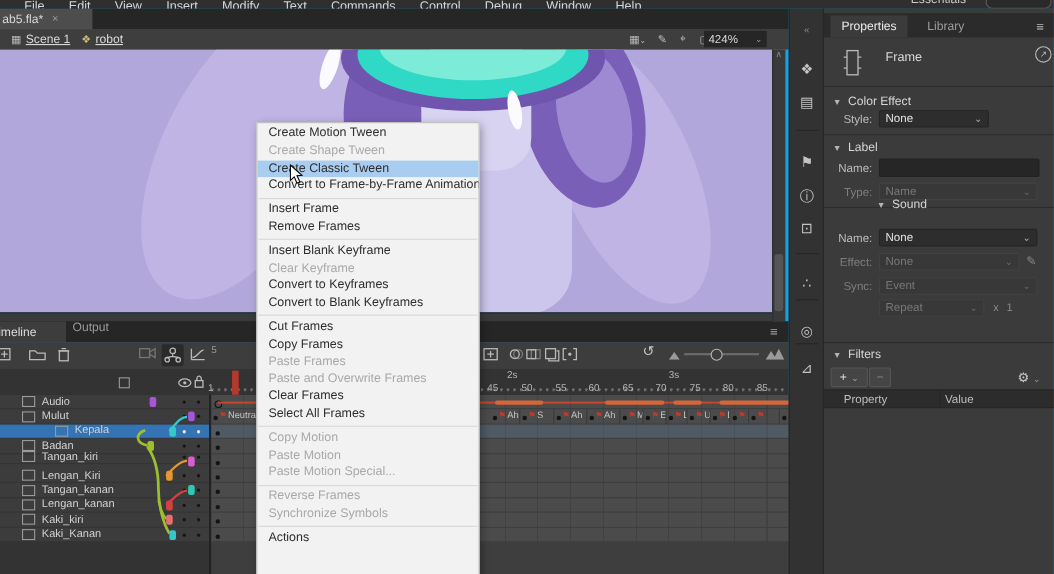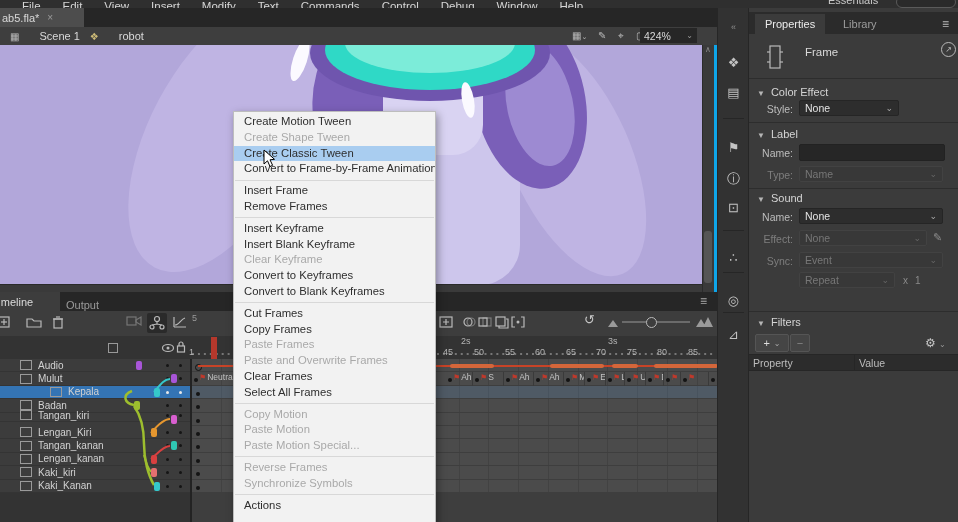--- a/index.html
+++ b/index.html
@@ -12,21 +12,21 @@
   #workspace{position:absolute;left:828px;top:-6px;color:#c9c9c9;font-size:11px;}
   #topbar-search{position:absolute;left:896px;top:-4px;width:58px;height:10px;border:1px solid #5a5a5a;border-radius:6px;background:#2a2a2a;}
   
   #tabbar{left:0;top:8px;width:717px;height:19px;background:#262626;overflow:hidden;}
   #doc-tab{position:absolute;left:-8px;top:0;width:92px;height:19px;background:#4d4d4d;color:#d8d8d8;
            display:flex;align-items:center;padding-left:10px;box-sizing:border-box;font-size:11px;}
   #doc-tab .close{margin-left:8px;color:#9a9a9a;font-size:10px;}
   
   #editbar{left:0;top:27px;width:717px;height:18px;background:#3e3e3e;display:flex;align-items:center;}
   .eb-icon{color:#b9b9b9;font-size:10px;margin-left:10px;}
-  .eb-text{color:#d9d9d9;margin-left:20px;font-size:11px;}
+  .eb-text{color:#d9d9d9;margin-left:4px;font-size:11px;text-decoration:underline;}
   #zoom-select{position:absolute;left:640px;top:1px;width:57px;height:15px;background:#262626;color:#d8d8d8;
                display:flex;align-items:center;justify-content:space-between;padding:0 4px;box-sizing:border-box;font-size:10.5px;}
   
   #stage{left:0;top:45px;width:702px;height:239px;overflow:hidden;}
   #stage-vscroll{left:702px;top:45px;width:11px;height:247px;background:#3a3a3a;border-left:1px solid #2b2b2b;}
   #stage-vthumb{left:1px;top:186px;width:8px;height:52px;background:#555;border-radius:3px;}
   #stage-hscroll{left:0;top:284px;width:702px;height:8px;background:#3a3a3a;border-top:1px solid #2b2b2b;}
   .scroll-arrow{color:#8a8a8a;font-size:8px;position:absolute;}
   
   #context-menu{left:233px;top:111px;width:203px;height:500px;background:#f2f2f2;
@@ -35,21 +35,21 @@
   .cm-item{height:15.8px;line-height:15.8px;padding-left:10px;padding-right:8px;font-size:11.3px;color:#2e2e2e;
            display:flex;justify-content:space-between;white-space:nowrap;overflow:hidden;}
   .cm-item.dis{color:#a9a9a9;}
   .cm-item.hi{background:#a9cdf0;}
   .cm-sep{height:1px;background:#d8d8d8;margin:2.5px 1px;}
   #cursor{left:263px;top:149px;z-index:60;}
   
   #tl-tabbar{left:0;top:292px;width:717px;height:19px;background:#262626;overflow:hidden;}
   #tl-tab{position:absolute;left:-20px;top:0;width:80px;height:19px;background:#3d3d3d;color:#dcdcdc;
           display:flex;align-items:center;padding-left:12px;box-sizing:border-box;}
-  #tl-tab-output{position:absolute;left:66px;top:0;height:19px;color:#9a9a9a;display:flex;align-items:flex-end;}
+  #tl-tab-output{position:absolute;left:66px;top:0;height:19px;color:#9a9a9a;display:flex;align-items:flex-start;}
   #tl-panelmenu{position:absolute;left:700px;top:2px;color:#aaa;font-size:12px;}
   #tl-toolbar{left:0;top:311px;width:717px;height:25px;background:#3d3d3d;border-bottom:1px solid #2c2c2c;}
   .tb-ico{position:absolute;top:4px;}
   .tb-active{background:#2a2a2a;border-radius:2px;}
   #tl-ruler{left:0;top:336px;width:717px;height:23px;background:#333;border-bottom:1px solid #2a2a2a;}
   .ruler-num{position:absolute;top:11px;font-size:9px;color:#b5b5b5;}
   .ruler-sec{position:absolute;top:0px;font-size:9px;color:#b5b5b5;}
   .ruler-dots{position:absolute;top:17px;height:3px;
       background-image:radial-gradient(circle 1px at 1px 1px,#777 0,#777 1px,transparent 1.5px);
       background-size:5.95px 3px;}
@@ -451,21 +451,21 @@
     <div class="sect-hdr" style="top:120px;"><span class="tri">▼</span><span>Label</span></div>
     <span class="prop-label" style="left:0px;top:139px;">Name:</span>
     <div class="textinput" style="left:50px;top:136px;width:144px;"><span></span></div>
     <span class="prop-label dim" style="left:0px;top:161px;">Type:</span>
     <div class="dropdown dis" style="left:50px;top:158px;width:144px;">
       <span>Name</span>
         <span class="caret">⌄</span>
     </div>
 
     <div class="divider" style="top:180px;"></div>
-    <div class="sect-hdr" style="top:184px;"><span class="tri">▼</span><span>Sound</span></div>
+    <div class="sect-hdr" style="top:172px;margin-left:40px;"><span class="tri">▼</span><span>Sound</span></div>
     <span class="prop-label" style="left:0px;top:203px;">Name:</span>
     <div class="dropdown" style="left:50px;top:200px;width:144px;">
       <span>None</span>
         <span class="caret">⌄</span>
     </div>
     <span class="prop-label dim" style="left:0px;top:225px;">Effect:</span>
     <div class="dropdown dis" style="left:50px;top:222px;width:128px;">
       <span>None</span>
         <span class="caret">⌄</span>
     </div>
@@ -486,21 +486,21 @@
     <div class="sect-hdr" style="top:308px;"><span class="tri">▼</span><span>Filters</span></div>
     <div class="small-btn" style="left:6px;top:326px;width:32px;">
       <span>+</span>
         <span class="caret" style="font-size:8px;margin-left:4px;color:#aaa;">⌄</span>
     </div>
     <div class="small-btn dim" style="left:41px;top:326px;width:18px;">
       <span>−</span>
     </div>
     <div class="abs" style="left:176px;top:328px;color:#c5c5c5;font-size:12px;">⚙ <span style="font-size:8px;color:#999;">⌄</span></div>
     <div id="filters-hdr" style="top:346px;">
-      <span style="margin-left:4px;">Property</span>
+      <span style="margin-left:18px;">Property</span>
       <span class="vline"></span>
       <span class="col2">Value</span>
     </div>
   </div>
 
   <div class="abs" id="context-menu">
       <div class="cm-item">
         <span>Create Motion Tween</span>
       </div>
       <div class="cm-item dis">
@@ -513,23 +513,20 @@
         <span>Convert to Frame-by-Frame Animation</span>
       </div>
       <div class="cm-sep"></div>
       <div class="cm-item">
         <span>Insert Frame</span>
       </div>
       <div class="cm-item">
         <span>Remove Frames</span>
       </div>
       <div class="cm-sep"></div>
-      <div class="cm-item">
-        <span>Insert Keyframe</span>
-      </div>
       <div class="cm-item">
         <span>Insert Blank Keyframe</span>
       </div>
       <div class="cm-item dis">
         <span>Clear Keyframe</span>
       </div>
       <div class="cm-item">
         <span>Convert to Keyframes</span>
       </div>
       <div class="cm-item">

